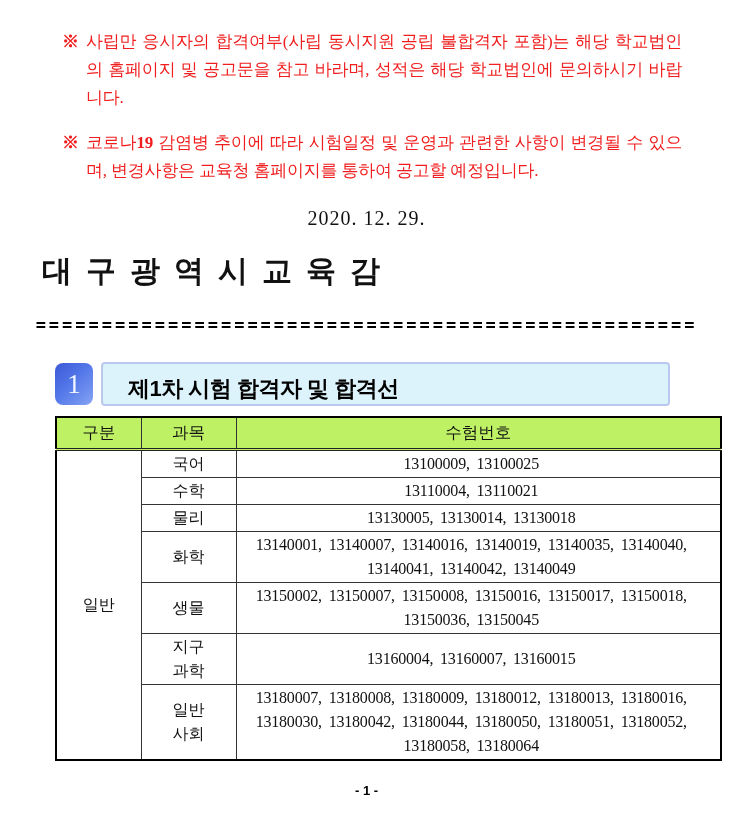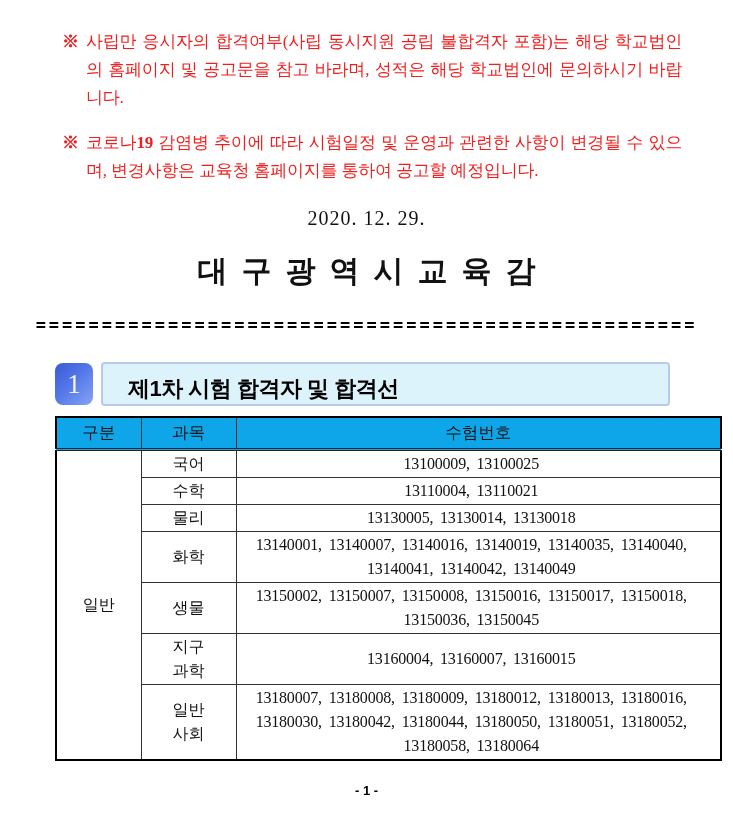--- a/index.html
+++ b/index.html
@@ -51,21 +51,21 @@
   }
 
   
   .date-line {
     text-align: center;
     font-size: 20px;
     margin-top: 22px;
     letter-spacing: 1px;
   }
   .issuer {
-    text-align: center;
+    text-align: left;
     font-family: "Liberation Sans", "DejaVu Sans", sans-serif;
     font-weight: bold;
     font-size: 30px;
     letter-spacing: 14px;
     margin-top: 21px;
     text-indent: 14px; 
   }
 
   
   .divider {
@@ -132,21 +132,21 @@
     margin-left: 27px;
     width: 667px;
     border-collapse: collapse;
     table-layout: fixed;
     border: 2px solid #000;
     font-size: 16px;
   }
   .pass-table col.c-group { width: 85px; }
   .pass-table col.c-subject { width: 95px; }
   .pass-table th {
-    background: #0ea5e9;
+    background: #bef264;
     font-weight: normal;
     font-size: 16.5px;
     height: 28px;
     border: 1px solid #333;
     border-bottom: 3px double #222;
     text-align: center;
   }
   .pass-table td {
     border: 1px solid #333;
     line-height: 24px;

